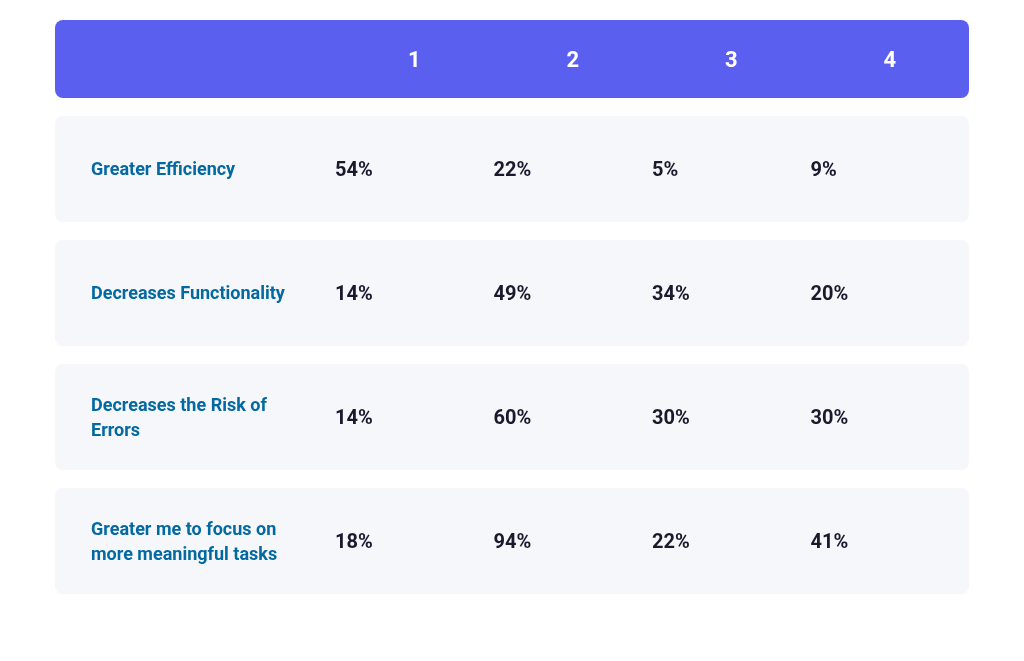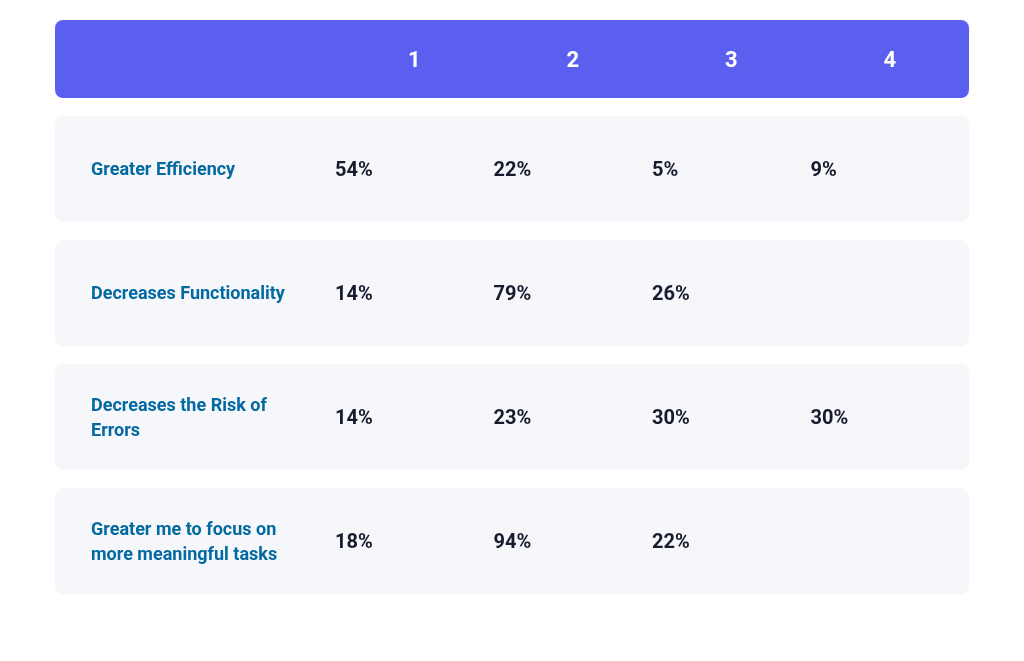--- a/index.html
+++ b/index.html
@@ -79,32 +79,34 @@
     <div class="row-label">Greater Efficiency</div>
     <div class="data-cell">54%</div>
     <div class="data-cell">22%</div>
     <div class="data-cell">5%</div>
     <div class="data-cell">9%</div>
   </div>
 
   <div class="data-row">
     <div class="row-label">Decreases Functionality</div>
     <div class="data-cell">14%</div>
-    <div class="data-cell">79%</div>
-    <div class="data-cell">26%</div>
+    <div class="data-cell">49%</div>
+    <div class="data-cell">34%</div>
+    <div class="data-cell">20%</div>
   </div>
 
   <div class="data-row">
     <div class="row-label">Decreases the Risk of Errors</div>
     <div class="data-cell">14%</div>
-    <div class="data-cell">23%</div>
+    <div class="data-cell">60%</div>
     <div class="data-cell">30%</div>
     <div class="data-cell">30%</div>
   </div>
 
   <div class="data-row">
     <div class="row-label">Greater me to focus on more meaningful tasks</div>
     <div class="data-cell">18%</div>
     <div class="data-cell">94%</div>
     <div class="data-cell">22%</div>
+    <div class="data-cell">41%</div>
   </div>
 
 </div>
 
 </body></html>

